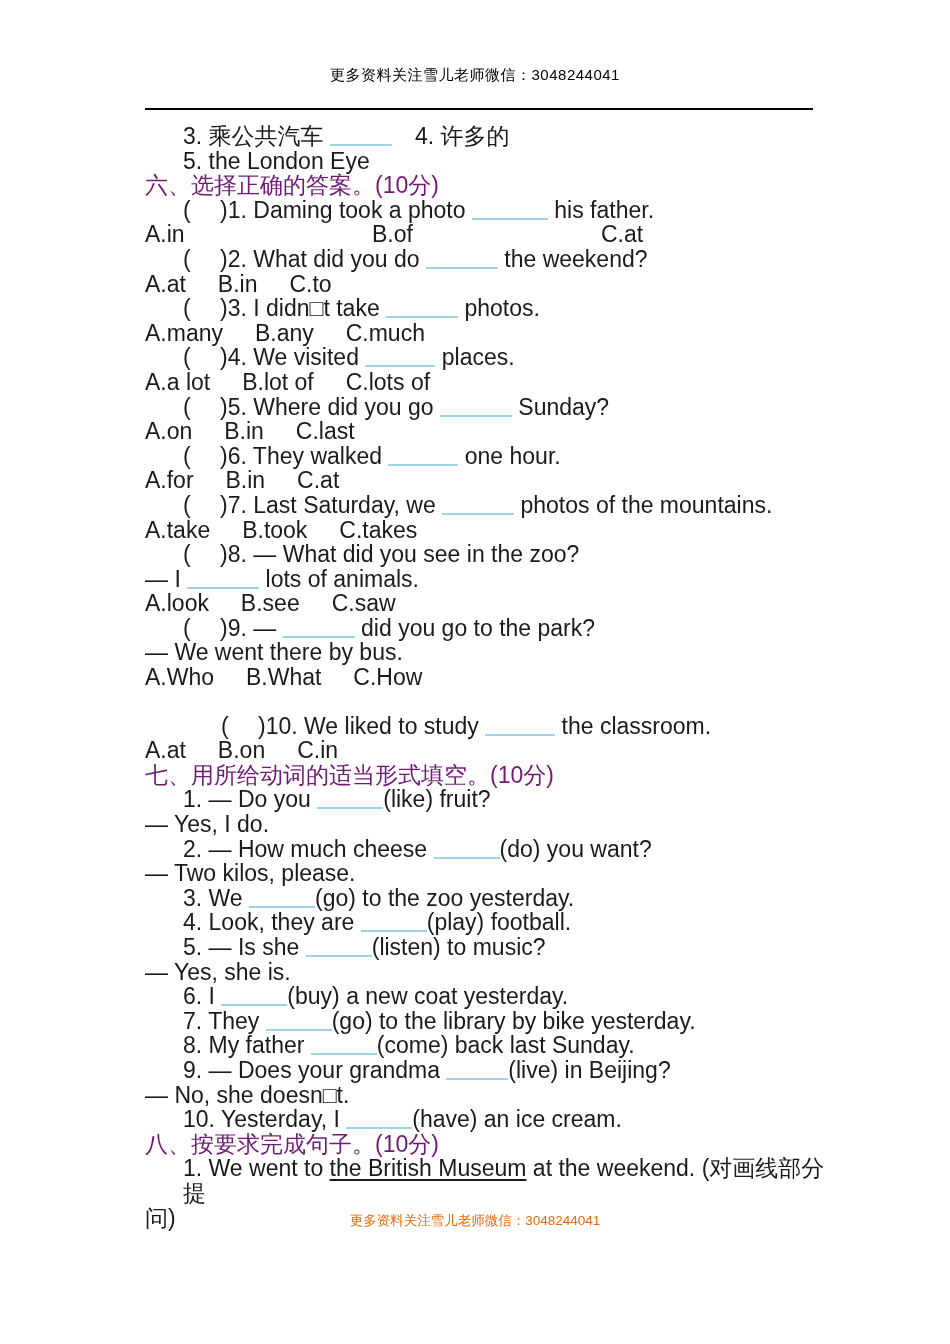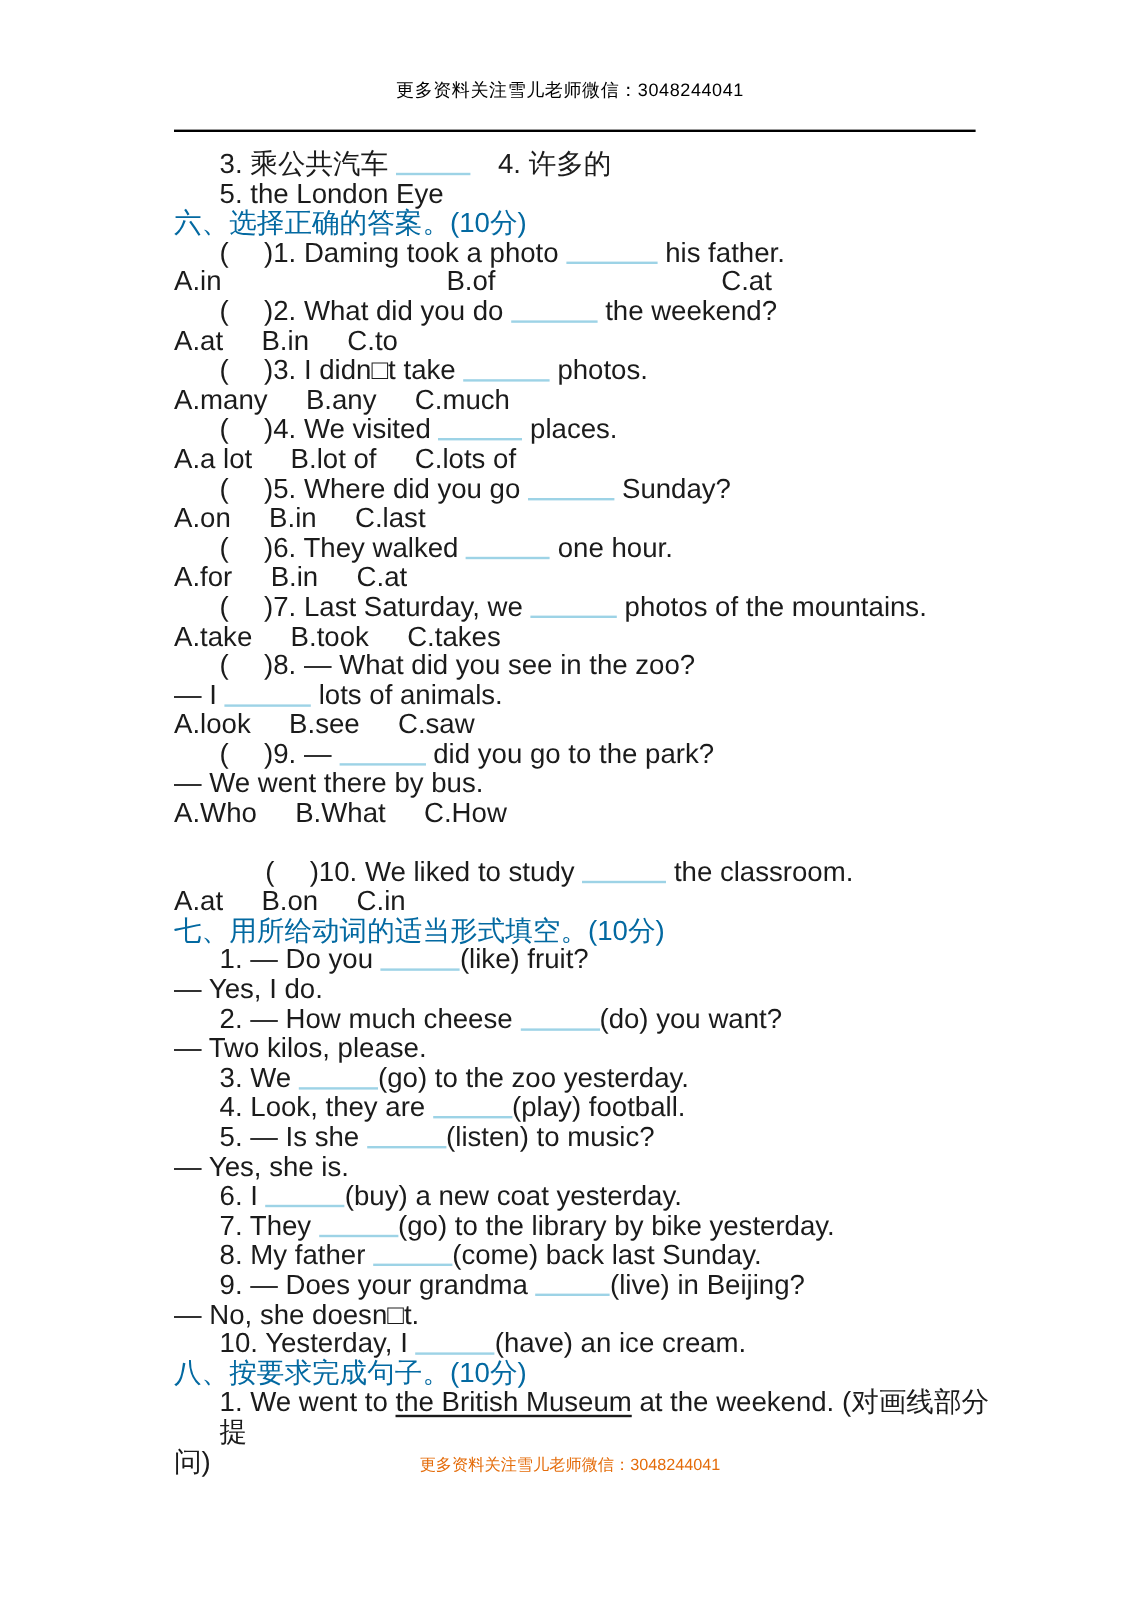--- a/index.html
+++ b/index.html
@@ -36,21 +36,21 @@
     left: 145px;
     width: 690px;
     font-size: 23px;
     line-height: 24.6px;
     white-space: pre-wrap;
   }
   .line { min-height: 24.6px; }
   .ind0 { padding-left: 0; }
   .ind1 { padding-left: 38px; }
   .ind2 { padding-left: 76px; }
-  .red { color: #0369a1; }
+  .red { color: #701a75; }
   .under {
     text-decoration: underline;
     text-underline-offset: 3px;
     text-decoration-thickness: 1.5px;
   }
   .blank {
     display: inline-block;
     height: 0.85em;
     vertical-align: -2px;
     border-bottom: 2px solid #9dd3e6;

